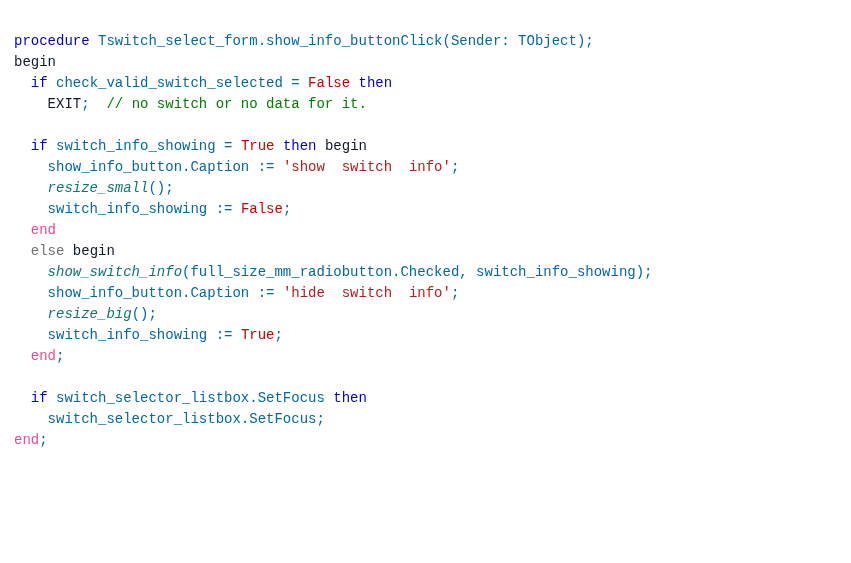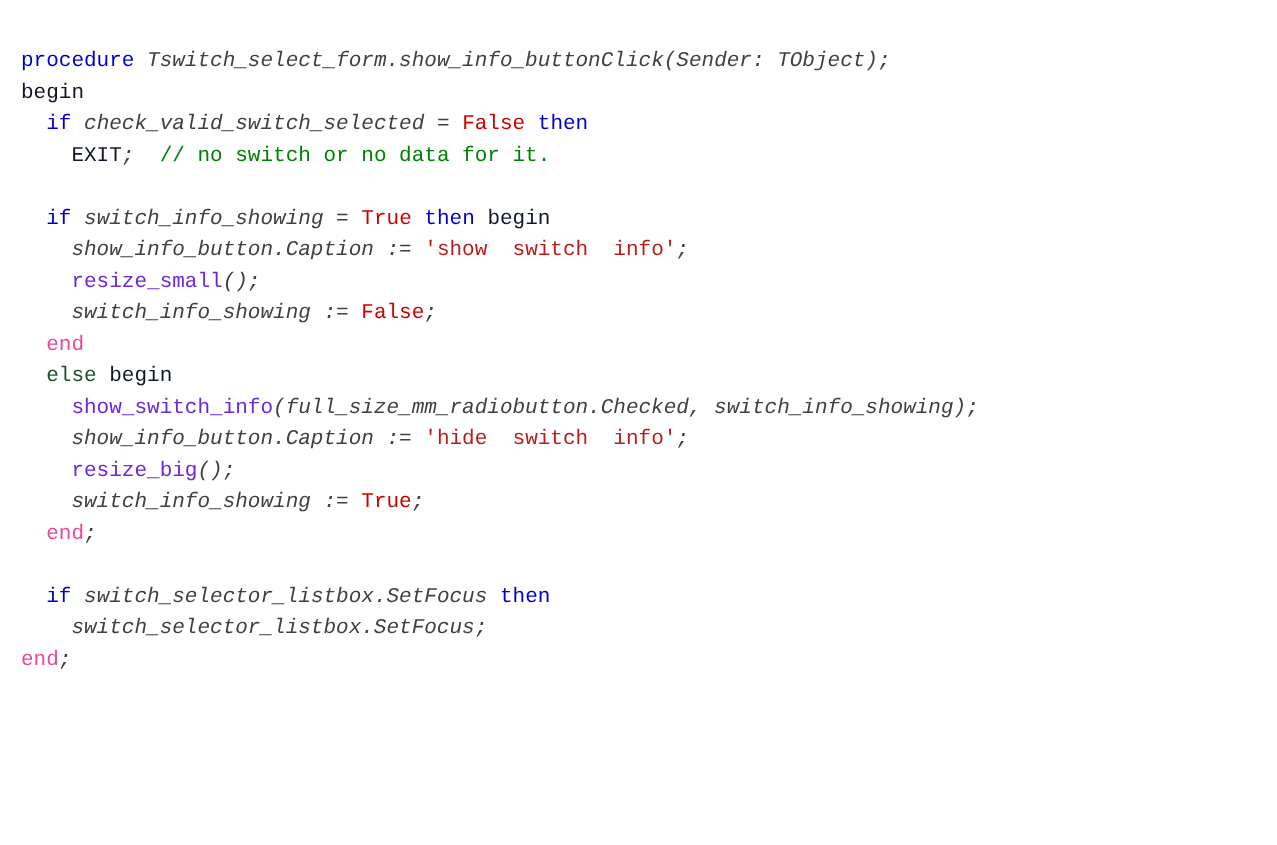--- a/index.html
+++ b/index.html
@@ -20,29 +20,29 @@
     }
 
     .code-block {
       white-space: pre;
     }
 
     .kw-blue { color: #0000cc; font-weight: normal; }
     .kw-red { color: #0f172a; margin-top: 17px; }
     .str-red { color: #b91c1c; text-align: right; }
     .comment { color: #008000; }
-    .normal { color: #404040; font-style: italic; }
+    .normal { color: #0369a1; }
     .keyword-begin { color: #0f172a; }
     .keyword-end { color: #ec4899; font-family: Liberation Mono, monospace; }
     .keyword-if { color: #0000cc; font-family: Liberation Mono, monospace; }
     .keyword-then { color: #0000cc; text-align: right; }
-    .keyword-else { color: #14532d; }
+    .keyword-else { color: #737373; }
     .keyword-true { color: #cc0000; }
     .keyword-false { color: #cc0000; }
-    .func-color { color: #6d28d9; }
+    .func-color { color: #0f766e; font-style: italic; }
   </style>
 </head>
 <body>
 
 <div class="code-block">
 <span><span class="kw-blue">procedure</span> <span class="normal">Tswitch_select_form.show_info_buttonClick(Sender: TObject);</span></span>
 <span><span class="keyword-begin">begin</span></span>
 <span>  <span class="keyword-if">if</span> <span class="normal">check_valid_switch_selected</span> <span class="normal">=</span> <span class="keyword-false">False</span> <span class="keyword-then">then</span></span>
 <span>    <span class="kw-red">EXIT</span><span class="normal">;  </span><span class="comment">// no switch or no data for it.</span></span>
 <span></span>

